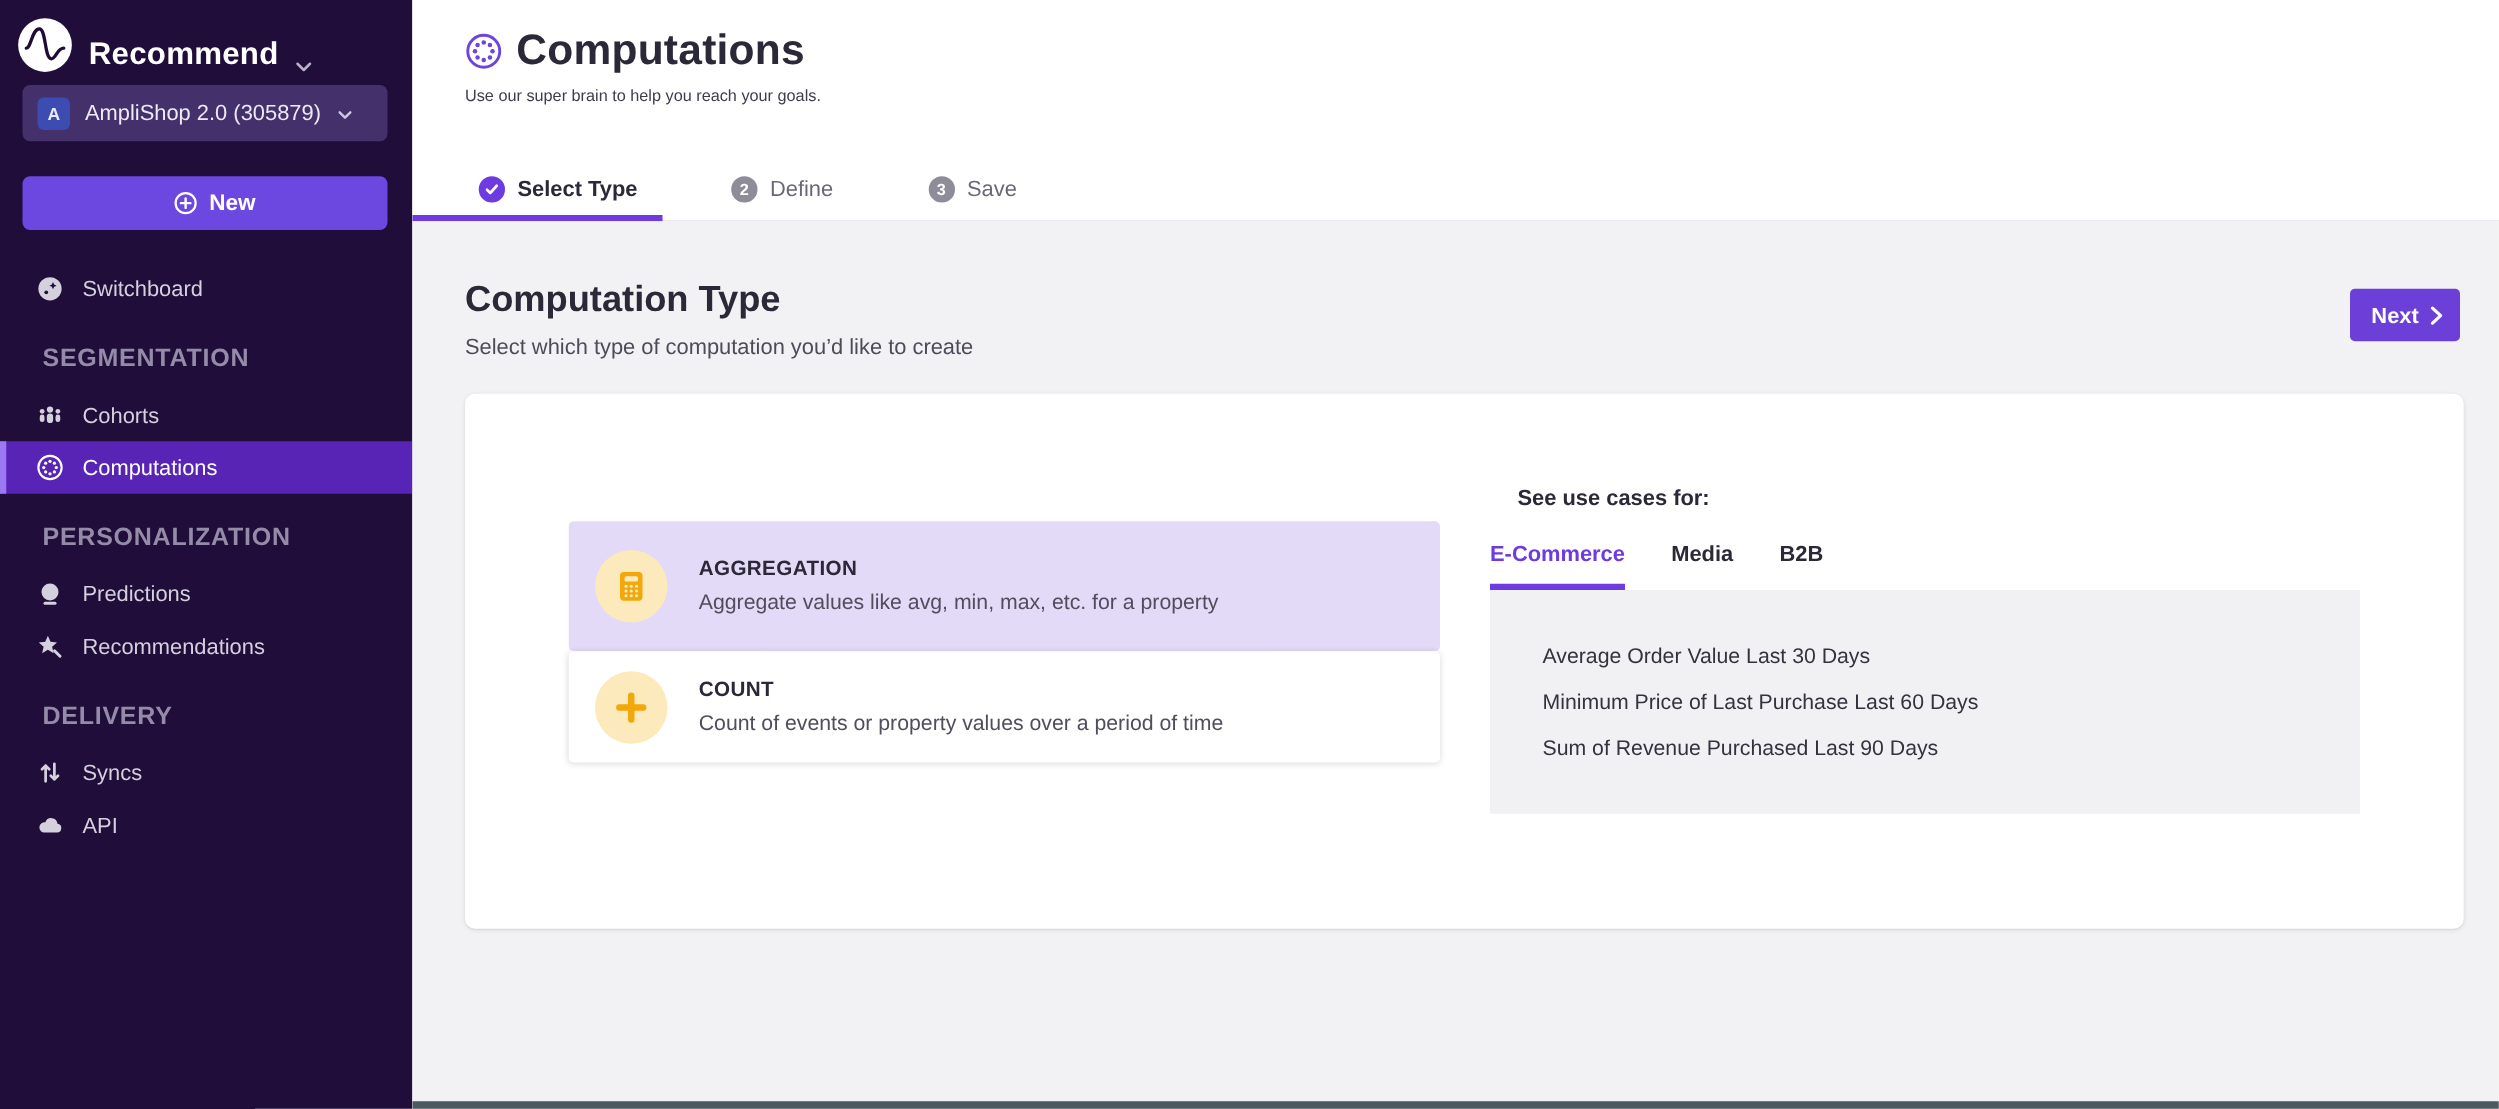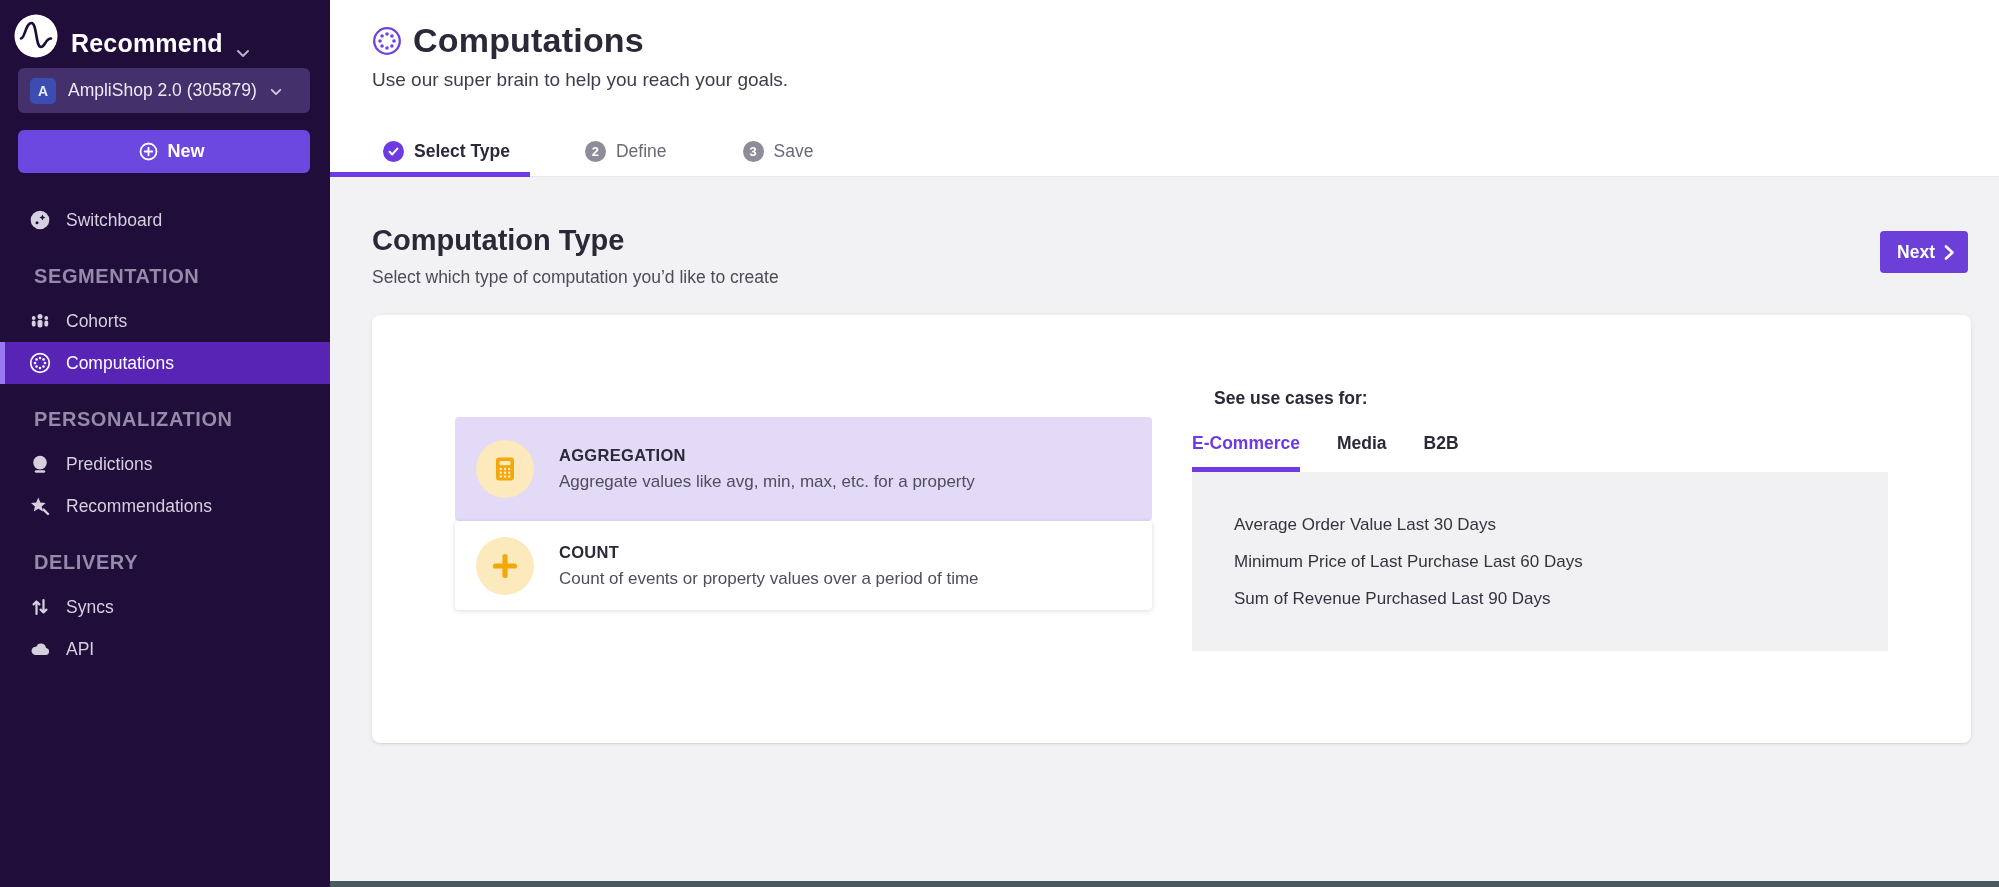--- a/index.html
+++ b/index.html
@@ -14,34 +14,34 @@
   .brand{font-size:25px;font-weight:700;color:#FFFFFF;letter-spacing:.2px;}
   .chev{display:inline-flex;align-items:center;}
   .brand-chev{color:#B9B1C9;margin-top:6px;cursor:pointer;}
   .project-btn{display:flex;align-items:center;gap:12px;width:292px;height:45px;margin:10px 0 0 18px;
     background:#44306A;border:none;border-radius:6px;padding:0 12px;color:#EDEAF6;font-size:17.5px;
     font-family:inherit;cursor:pointer;box-sizing:border-box;text-align:left;}
   .org-badge{width:26px;height:26px;min-width:26px;border-radius:5px;background:#3C4CB0;color:#E8ECFF;
     font-size:14px;font-weight:700;display:flex;align-items:center;justify-content:center;}
   .project-label{white-space:nowrap;}
   .project-chev{color:#CFC8DF;margin-left:1px;margin-top:3px;}
-  .new-btn{display:flex;align-items:center;justify-content:center;gap:9px;width:292px;height:43px;margin:17px 0 0 18px;
+  .new-btn{display:flex;align-items:center;justify-content:center;gap:9px;width:292px;height:43px;margin:28px 0 0 18px;
     background:#6C47E0;border:none;border-radius:6px;color:#fff;font-size:18px;font-weight:600;font-family:inherit;cursor:pointer;padding-left:22px;}
   .nav{margin-top:26px;}
   .nav-item{display:flex;align-items:center;gap:15px;height:42px;padding-left:29px;font-size:17.5px;color:#D5D0DE;cursor:pointer;position:relative;}
   .nav-item .nicon{width:22px;min-width:22px;display:flex;justify-content:center;align-items:center;}
   .nav-item.active{background:#5724B5;color:#FFFFFF;}
   .nav-item.active::before{content:"";position:absolute;left:0;top:0;bottom:0;width:5px;background:#9B79F2;}
   .nav-section{font-size:20px;font-weight:700;letter-spacing:.6px;color:#938BA8;padding-left:18px;margin:24px 0 12px 16px;}
   
   .main{flex:1;display:flex;flex-direction:column;position:relative;background:#fff;}
   .page-header{height:177px;min-height:177px;background:#fff;position:relative;box-sizing:border-box;border-bottom:1px solid #E8E7EC;}
   .title-row{display:flex;align-items:center;gap:11px;padding:21px 0 0 42px;}
   .page-title{font-size:34px;font-weight:700;color:#2B2838;margin:0;letter-spacing:.2px;}
-  .page-subtitle{margin:9px 0 0 42px;font-size:19px;color:#3F3C4B;}
+  .page-subtitle{margin:9px 0 0 42px;font-size:13px;color:#3F3C4B;}
   .steps{position:absolute;left:0;bottom:-1px;display:flex;height:47px;gap:34px;}
   .step{display:flex;align-items:center;gap:10px;font-size:17.5px;color:#6A6876;padding:0 21px;border-bottom:5px solid transparent;cursor:pointer;}
   .step.active{padding:0 20px 0 53px;color:#2B2838;font-weight:600;border-bottom-color:#6D3BE0;}
   .step-circle{width:21px;height:21px;min-width:21px;border-radius:50%;background:#8E8C99;color:#fff;font-size:13px;font-weight:700;
     display:flex;align-items:center;justify-content:center;}
   .step.active .step-circle{background:#6D3BE0;}
   .content{flex:1;background:#F2F2F4;position:relative;padding:47px 0 0 42px;box-sizing:border-box;}
   .content-heading{font-size:29px;font-weight:700;color:#2B2838;margin:0;}
   .content-sub{margin-top:10px;font-size:17.5px;color:#4E4B59;}
   .next-btn{position:absolute;top:54px;right:31px;height:42px;padding:0 13px 0 17px;background:#6C3FD8;color:#fff;border:none;

